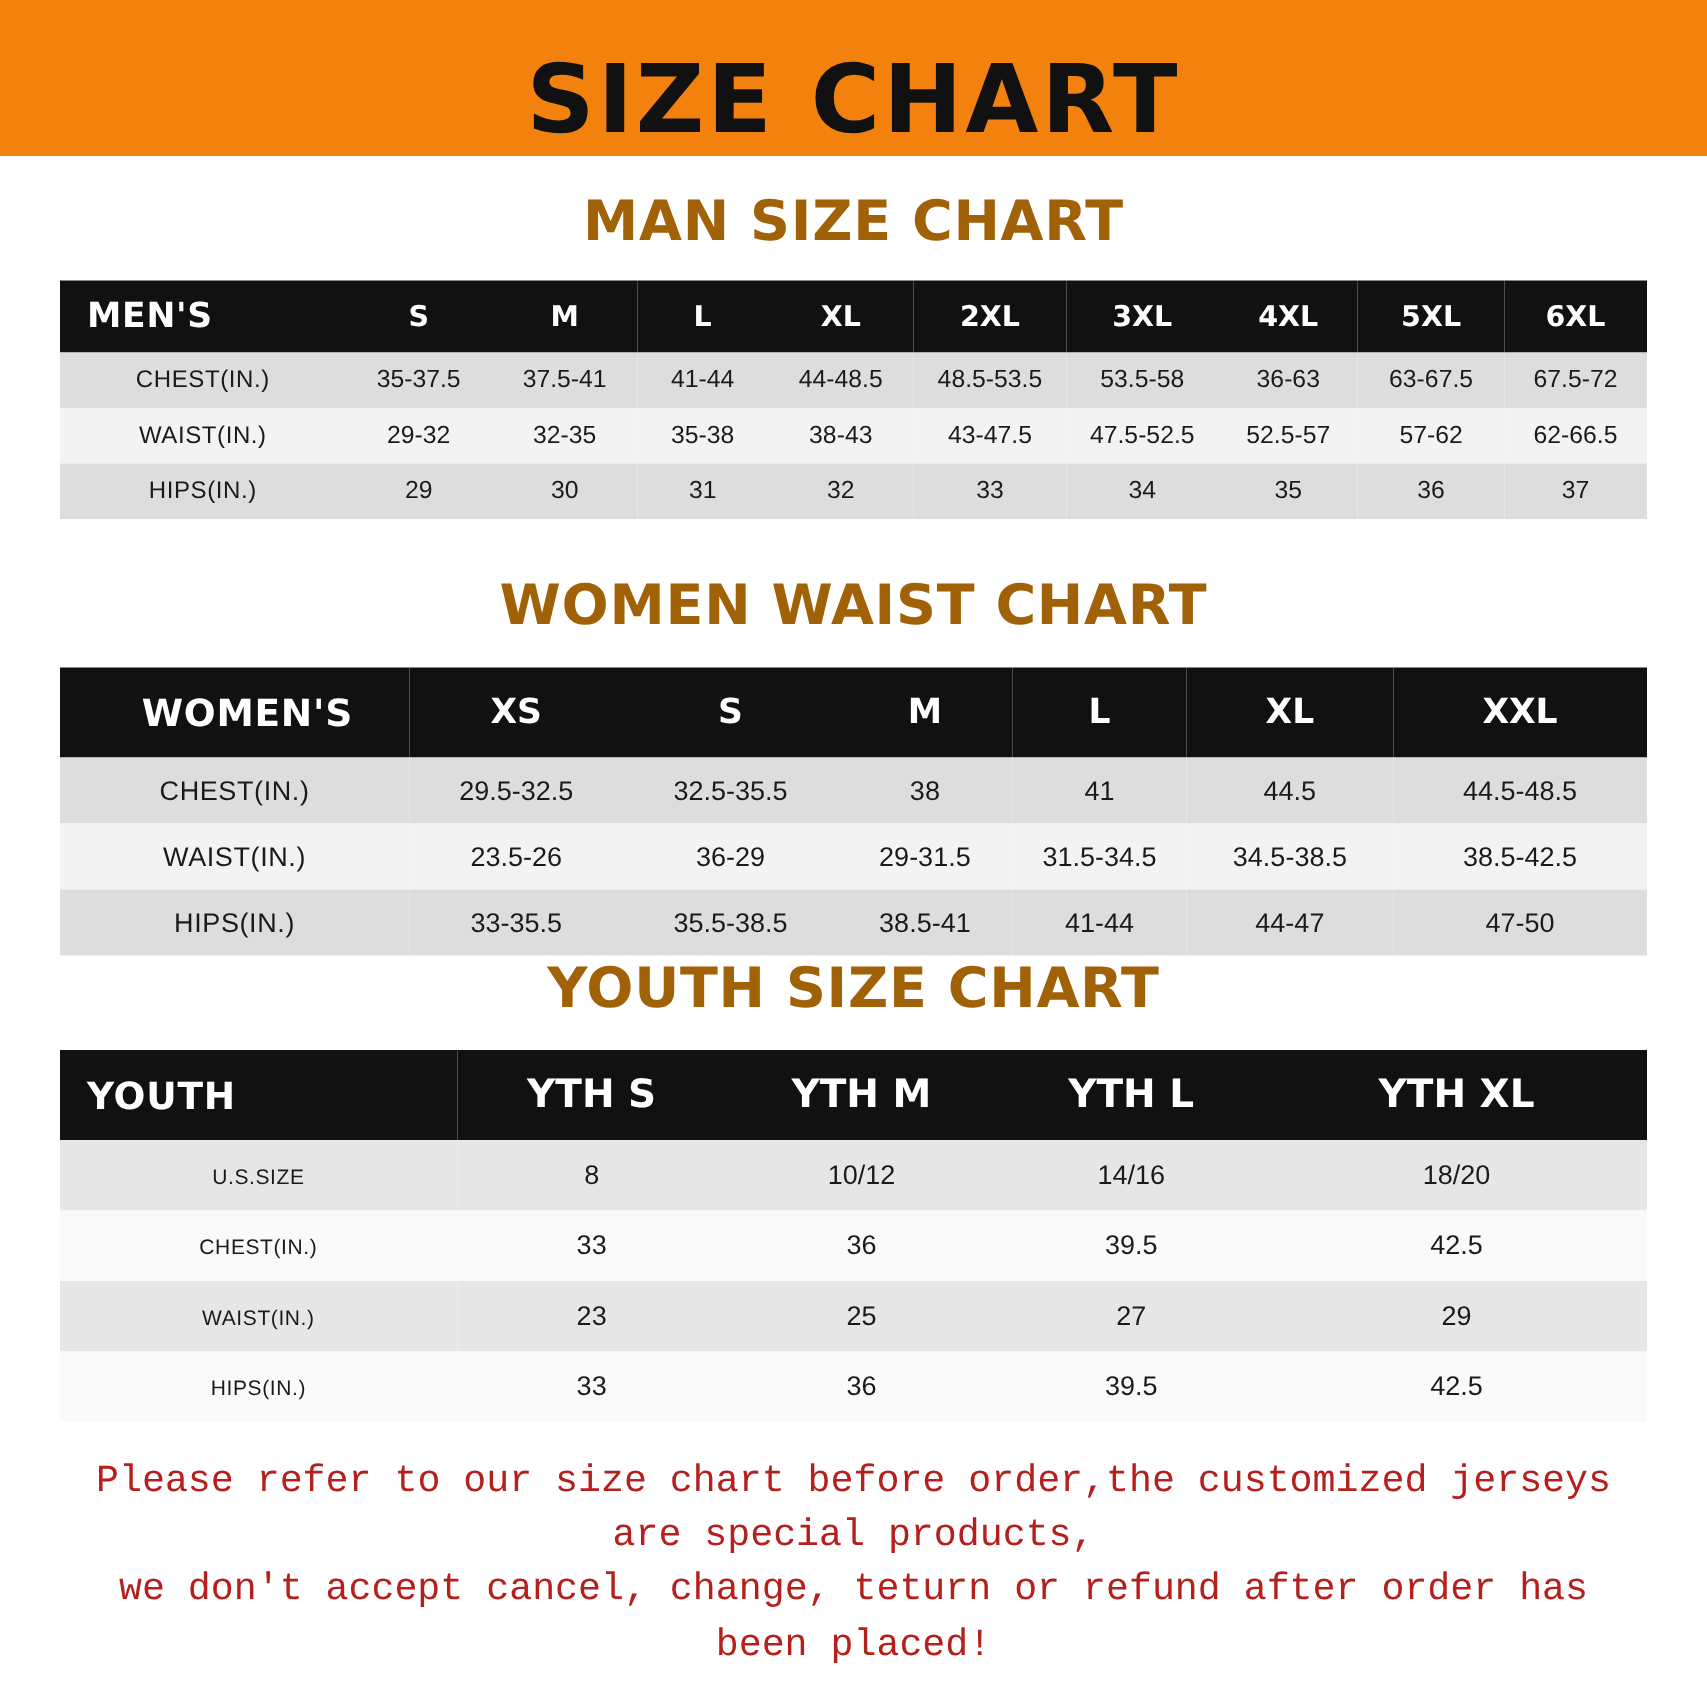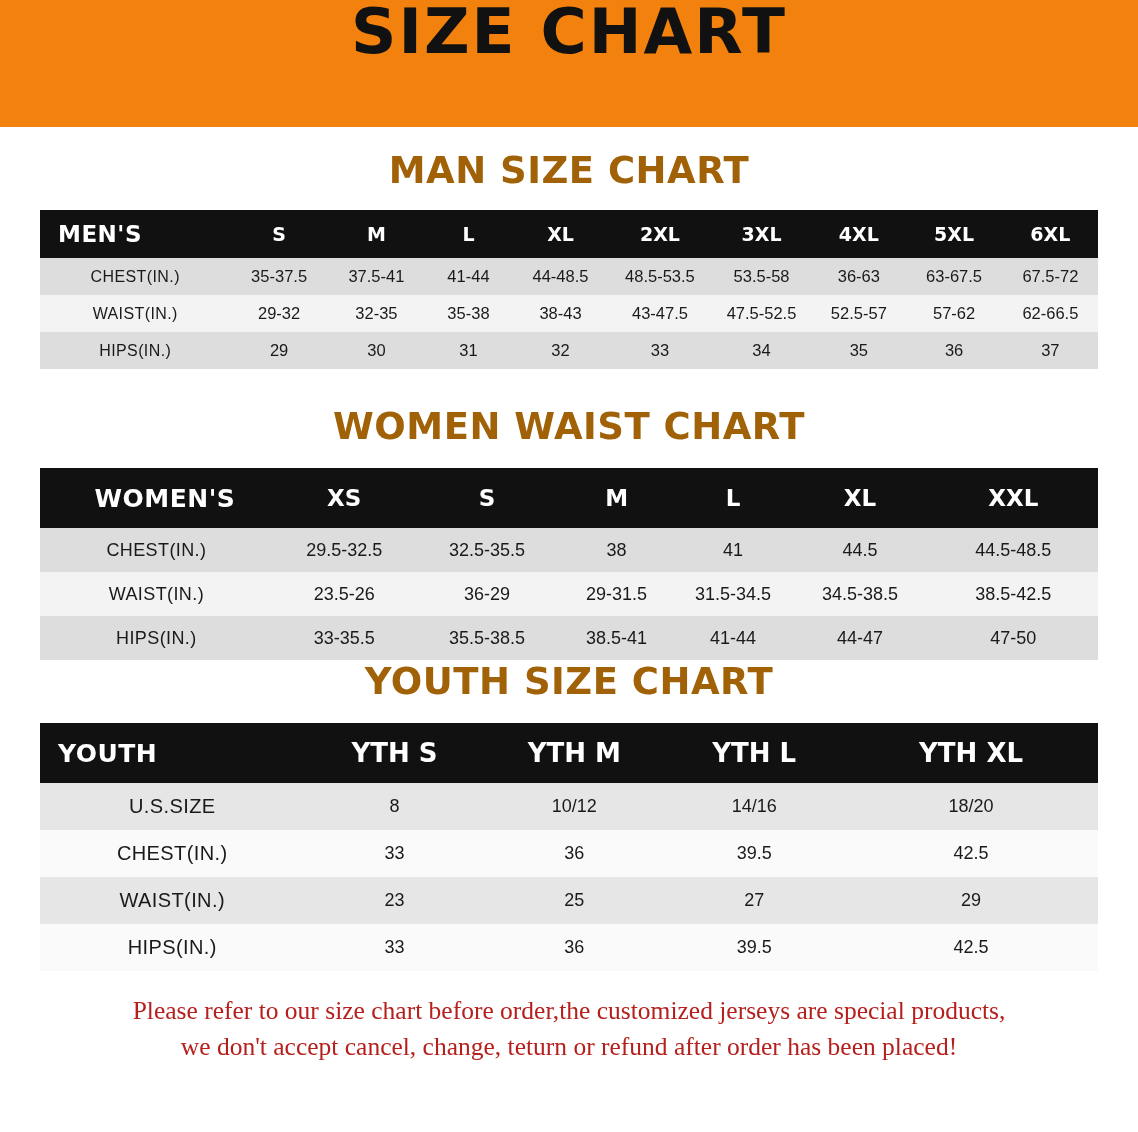--- a/index.html
+++ b/index.html
@@ -16,24 +16,24 @@
   }
   .page {
     position: relative;
     width: 1138px;
     height: 1132px;
     background: #ffffff;
   }
   
   .banner {
     width: 100%;
-    height: 127px;
+    height: 104px;
     background: #f2820d;
     display: flex;
-    align-items: flex-start;
+    align-items: flex-end;
     justify-content: center;
   }
   .banner-title {
     font-family: "DejaVu Sans", sans-serif;
     font-weight: 700;
     font-size: 63px;
     letter-spacing: 2px;
     color: #111111;
     line-height: 1;
     padding-bottom: 6px;
@@ -111,29 +111,29 @@
   #youth-table thead th { height: 58px; font-size: 26px; }
   #youth-table thead th.first {
     text-align: left;
     padding-left: 18px;
     font-size: 25px;
     letter-spacing: 0.5px;
   }
   #youth-table tbody td { height: 45px; font-size: 18px; color: #1a1a1a; }
   #youth-table tbody tr:nth-child(odd) { background: #e6e6e6; }
   #youth-table tbody tr:nth-child(even) { background: #fafafa; }
-  #youth-table tbody td.first { font-size: 20px; letter-spacing: 0.4px; }
+  #youth-table tbody td.first { font-size: 14px; letter-spacing: 0.4px; }
 
   
   .note {
     margin: 22px auto 0 auto;
     width: 1020px;
     text-align: center;
     color: #b5201d;
-    font-family: Liberation Serif, serif;
+    font-family: Liberation Mono, monospace;
     font-size: 25.5px;
     line-height: 1.42;
   }
   .note span { display: block; }
 </style>
 </head>
 <body>
 
 <div class="page">
 

